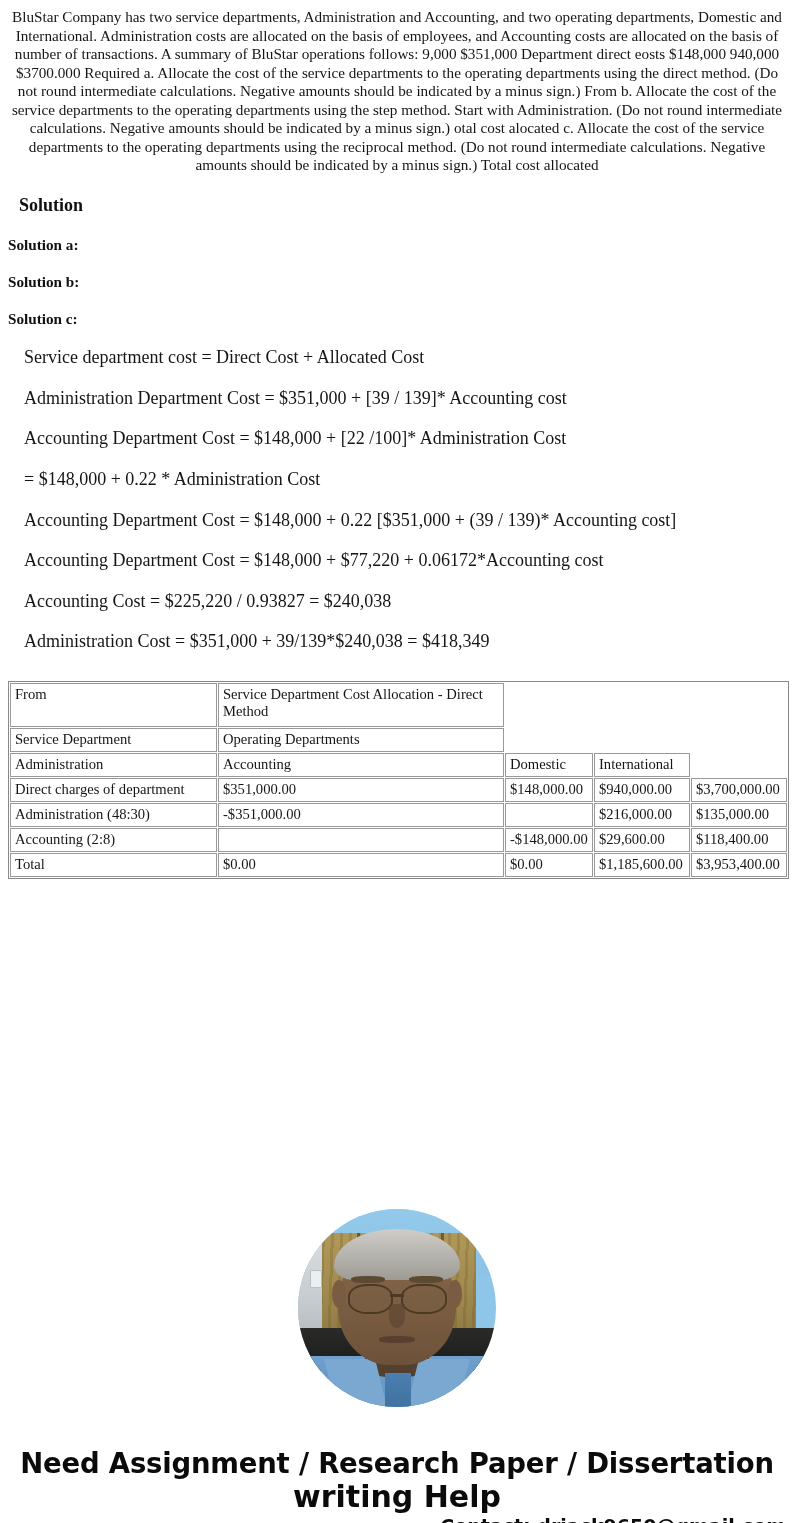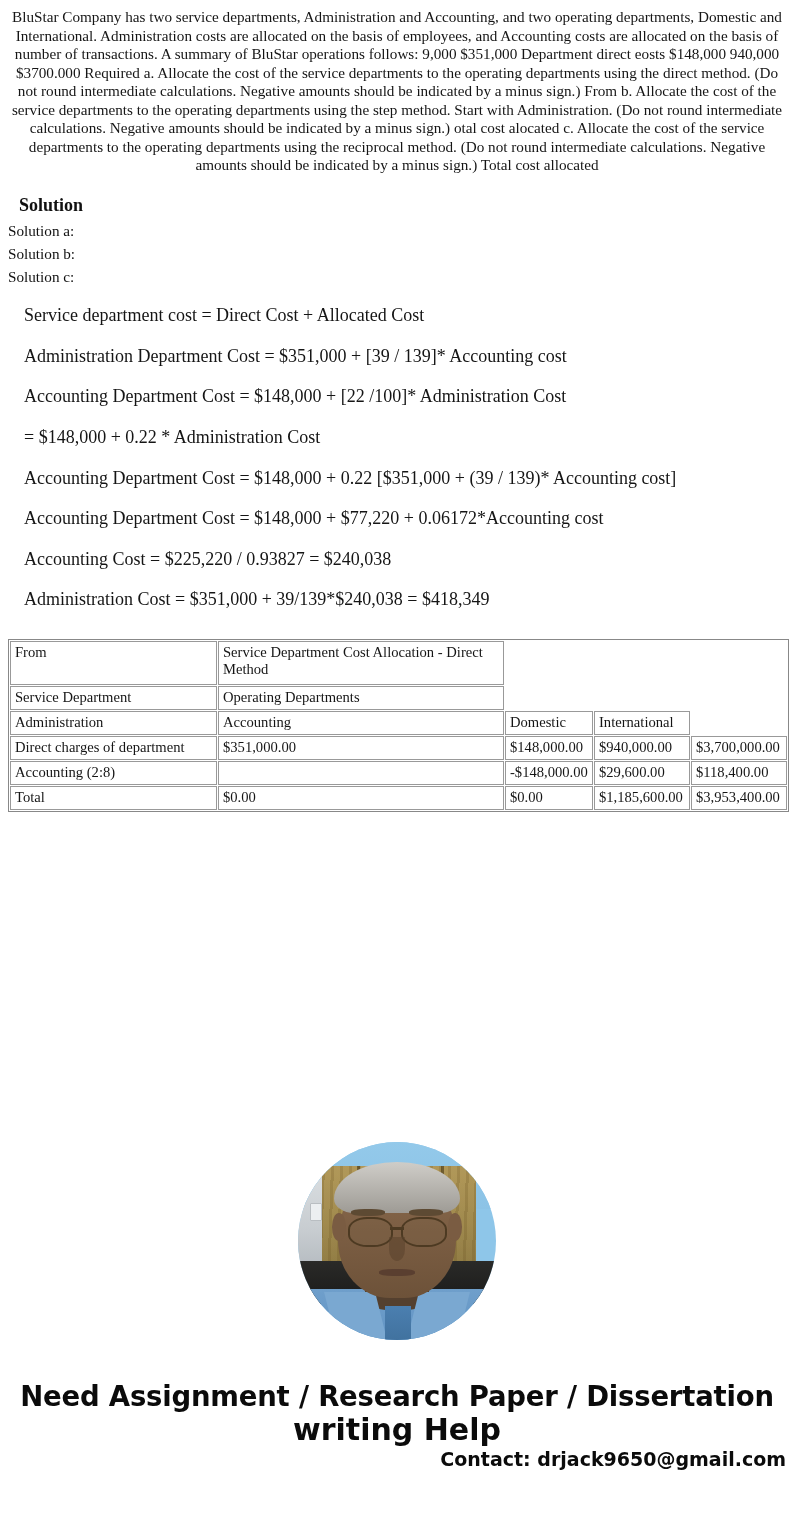--- a/index.html
+++ b/index.html
@@ -36,22 +36,22 @@
   
   h2.solution-title {
     font-size: 18px;
     font-weight: bold;
     margin: 20px 0 0 11px;
     line-height: 1.2;
     color: #111;
   }
   p.sub-head {
     font-size: 15.2px;
-    font-weight: normal;
-    margin: 5px 0 0 0;
+    font-weight: bold;
+    margin: 19px 0 0 0;
     line-height: 1.2;
     color: #111;
   }
 
   
   p.body-line {
     font-size: 18px;
     font-weight: normal;
     margin: 19px 0 0 16px;
     line-height: 1.2;
@@ -264,20 +264,27 @@
           <td>Domestic</td>
           <td>International</td>
           <td class="blank"></td>
         </tr>
         <tr class="r-norm">
           <td>Direct charges of department</td>
           <td>$351,000.00</td>
           <td>$148,000.00</td>
           <td>$940,000.00</td>
           <td>$3,700,000.00</td>
+        </tr>
+        <tr class="r-norm">
+          <td>Administration (48:30)</td>
+          <td>-$351,000.00</td>
+          <td></td>
+          <td>$216,000.00</td>
+          <td>$135,000.00</td>
         </tr>
         <tr class="r-norm">
           <td>Accounting (2:8)</td>
           <td></td>
           <td>-$148,000.00</td>
           <td>$29,600.00</td>
           <td>$118,400.00</td>
         </tr>
         <tr class="r-norm">
           <td>Total</td>

